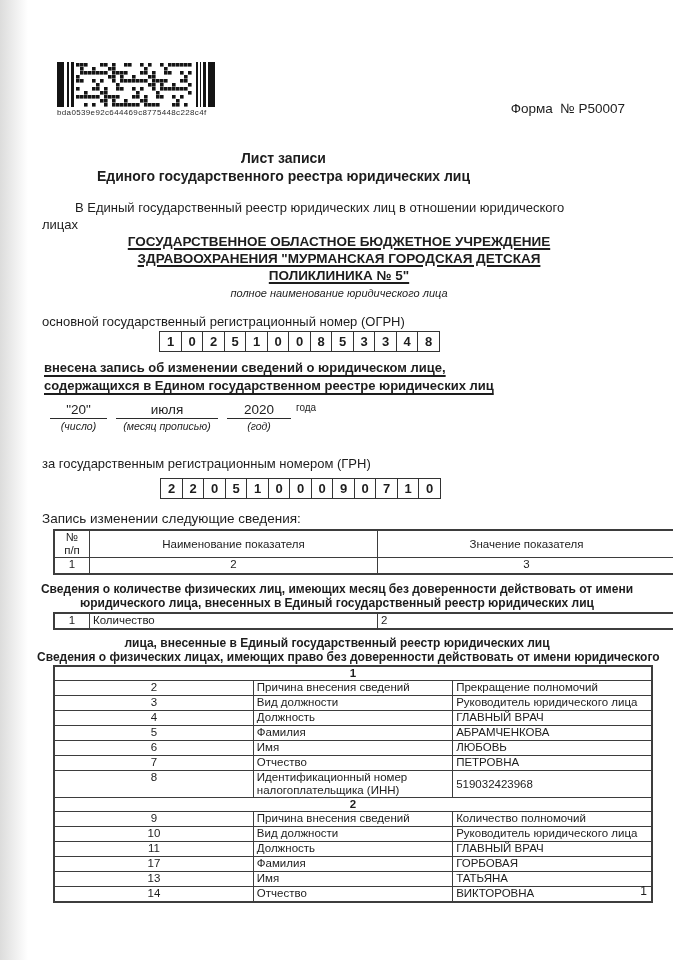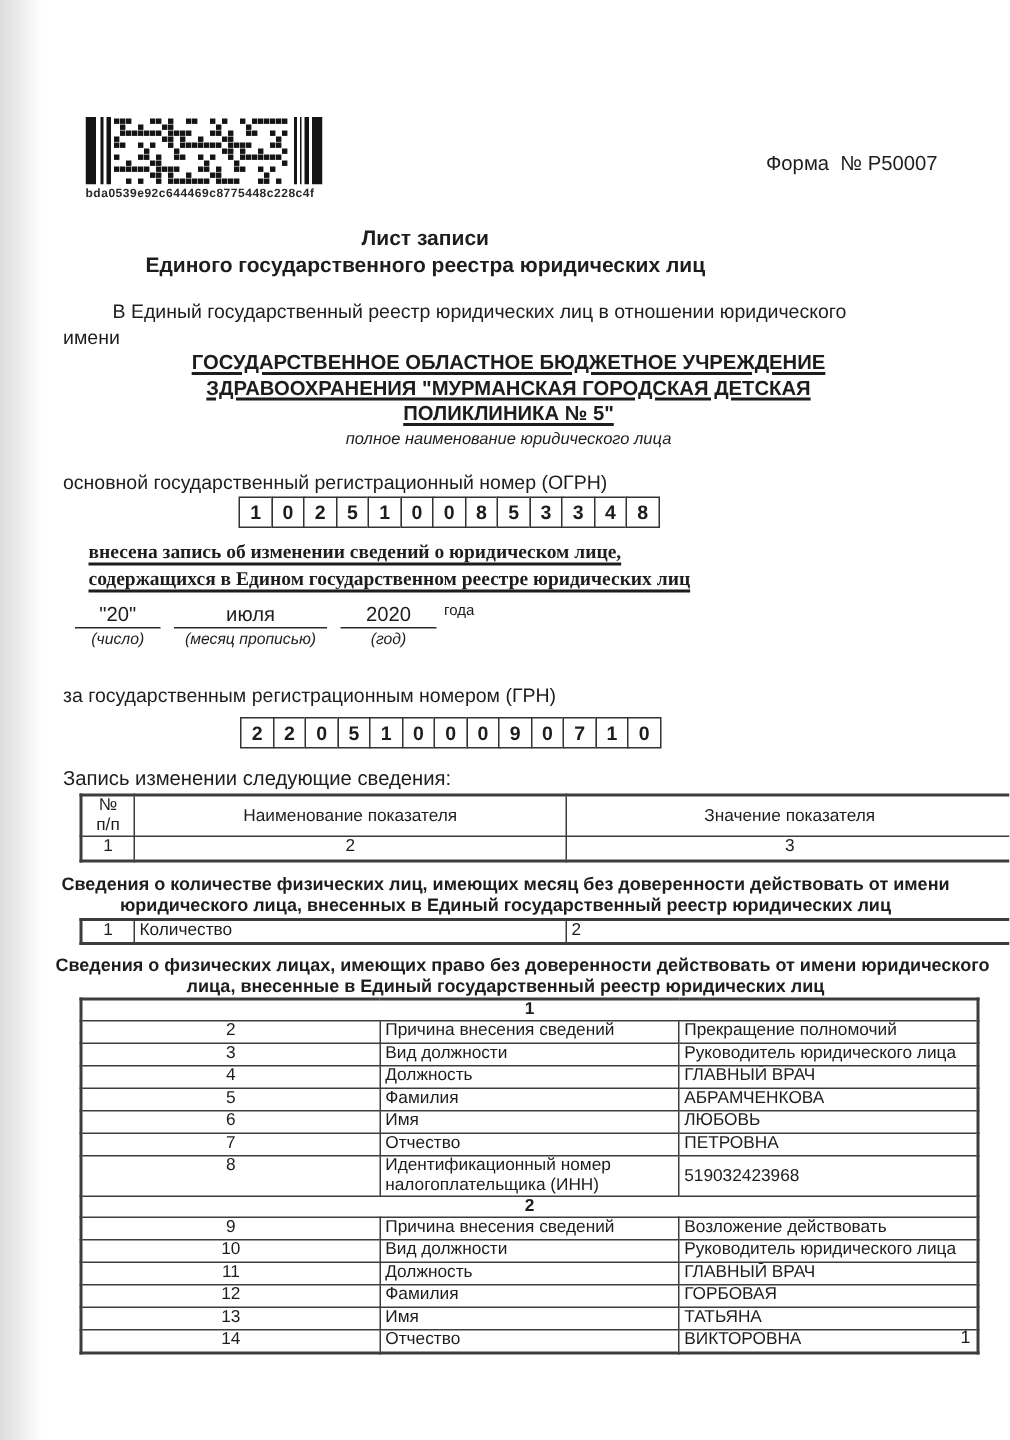--- a/index.html
+++ b/index.html
@@ -11,21 +11,21 @@
   }
   
   .page::before {
     content:""; position:absolute; left:0; top:0; bottom:0; width:28px;
     background:linear-gradient(to right, rgba(130,130,128,0.28), rgba(255,255,255,0));
     pointer-events:none;
   }
   .abs { position:absolute; }
 
   
-  .barcode-wrap { left:57px; top:78px; width:170px;font-weight:bold; }
+  .barcode-wrap { left:57px; top:62px; width:170px; }
   .barcode-svg { display:block; width:158px; height:45px; fill:#141414; }
   .barcode-caption { font-size:8px; letter-spacing:0.35px; color:#2a2a2a; margin-top:1px; white-space:nowrap; }
 
   .form-label { top:101px; right:48px; font-size:13.5px; white-space:pre; }
 
   .doc-title { left:0; width:567px; text-align:center; font-weight:bold; font-size:14px; }
   .t1 { top:150px; }
   .t2 { top:168px; }
 
   .intro { left:42px; top:199px; width:596px; font-size:13px; line-height:17px; }
@@ -43,21 +43,21 @@
 
   .digits { display:flex; }
   .ogrn-digits { left:159px; top:331px; }
   .grn-digits  { left:160px; top:478px; }
   .dcell {
     width:21px; height:19px; border:1.5px solid #333; margin-left:-1.5px;
     font-weight:bold; font-size:13px; line-height:19px; text-align:center; background:#fff;
   }
   .dcell:first-child { margin-left:0; }
 
-  .statement { left:59px; top:359px; width:596px; font-weight:bold; font-size:13px; line-height:17.5px;font-family:Liberation Serif, serif; }
+  .statement { left:44px; top:359px; width:596px; font-weight:bold; font-size:13px; line-height:17.5px; }
   .statement div { text-decoration:underline; text-decoration-thickness:1.5px; text-underline-offset:3px; }
 
   .date-group { top:402px; text-align:center; font-size:13.5px; }
   .date-val { display:block; border-bottom:1.3px solid #2b2b2b; padding-bottom:1px; }
   .date-cap { display:block; font-style:italic; font-size:10.5px; padding-top:1px; white-space:nowrap; }
   .dg-day   { left:50px;  width:57px; }
   .dg-month { left:116px; width:102px; }
   .dg-year  { left:227px; width:64px; }
   .year-suffix { left:296px; top:402px; font-size:10px; }
 
@@ -244,21 +244,21 @@
     <div class="barcode-caption">bda0539e92c644469c8775448c228c4f</div>
   </div>
 
   <div class="abs form-label">Форма  № Р50007</div>
 
   <div class="abs doc-title t1">Лист записи</div>
   <div class="abs doc-title t2">Единого государственного реестра юридических лиц</div>
 
   <div class="abs intro">
     <div class="ind">В Единый государственный реестр юридических лиц в отношении юридического</div>
-    <div>имени</div>
+    <div>лицах</div>
   </div>
 
   <div class="abs orgname">
     <div>ГОСУДАРСТВЕННОЕ ОБЛАСТНОЕ БЮДЖЕТНОЕ УЧРЕЖДЕНИЕ</div>
     <div>ЗДРАВООХРАНЕНИЯ "МУРМАНСКАЯ ГОРОДСКАЯ ДЕТСКАЯ</div>
     <div>ПОЛИКЛИНИКА № 5"</div>
   </div>
   <div class="abs org-caption">полное наименование юридического лица</div>
 
   <div class="abs plain-label ogrn-label">основной государственный регистрационный номер (ОГРН)</div>
@@ -347,22 +347,22 @@
           <tr class="r">
         <td class="c-num">1</td>
         <td class="c-name">Количество</td>
         <td class="c-val">2</td>
       </tr>
     </tbody>
       </table>
   </div>
 
   <div class="abs sec-head sh2">
+    <div>лица, внесенные в Единый государственный реестр юридических лиц</div>
     <div>Сведения о физических лицах, имеющих право без доверенности действовать от имени юридического</div>
-    <div>лица, внесенные в Единый государственный реестр юридических лиц</div>
   </div>
 
   <div class="abs tbl-wrap tbl2">
     <table class="doc">
       <tbody>
           <tr class="grp">
         <td colspan="3">1</td>
       </tr>
       <tr class="r">
         <td class="c-num">2</td>
@@ -400,34 +400,34 @@
           <span class="name-narrow">Идентификационный номер налогоплательщика (ИНН)</span>
         </td>
         <td class="c-val" style="vertical-align:middle;">519032423968</td>
       </tr>
       <tr class="grp">
         <td colspan="3">2</td>
       </tr>
       <tr class="r">
         <td class="c-num">9</td>
         <td class="c-name">Причина внесения сведений</td>
-        <td class="c-val">Возложение действовать</td>
+        <td class="c-val">Количество полномочий</td>
       </tr>
       <tr class="r">
         <td class="c-num">10</td>
         <td class="c-name">Вид должности</td>
         <td class="c-val">Руководитель юридического лица</td>
       </tr>
       <tr class="r">
         <td class="c-num">11</td>
         <td class="c-name">Должность</td>
         <td class="c-val">ГЛАВНЫЙ ВРАЧ</td>
       </tr>
       <tr class="r">
-        <td class="c-num">12</td>
+        <td class="c-num">17</td>
         <td class="c-name">Фамилия</td>
         <td class="c-val">ГОРБОВАЯ</td>
       </tr>
       <tr class="r">
         <td class="c-num">13</td>
         <td class="c-name">Имя</td>
         <td class="c-val">ТАТЬЯНА</td>
       </tr>
       <tr class="r">
         <td class="c-num">14</td>

